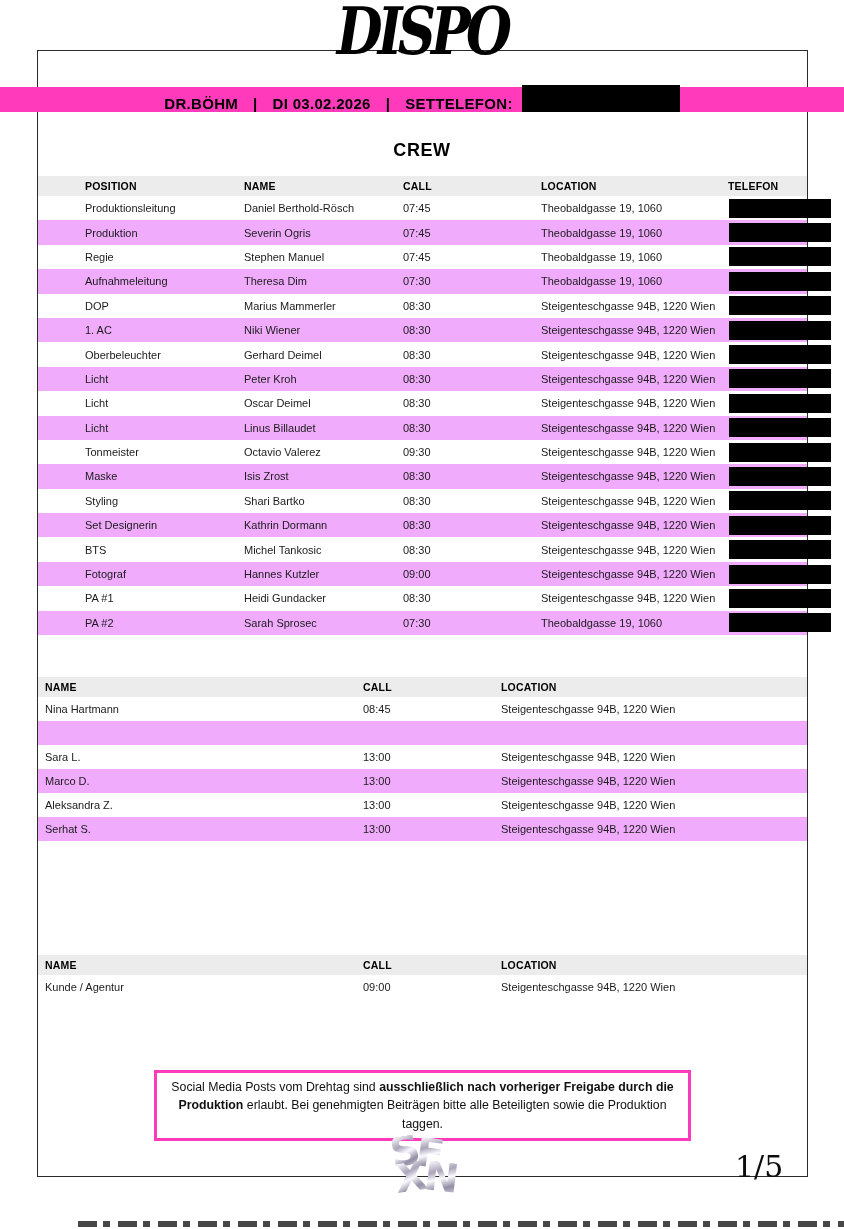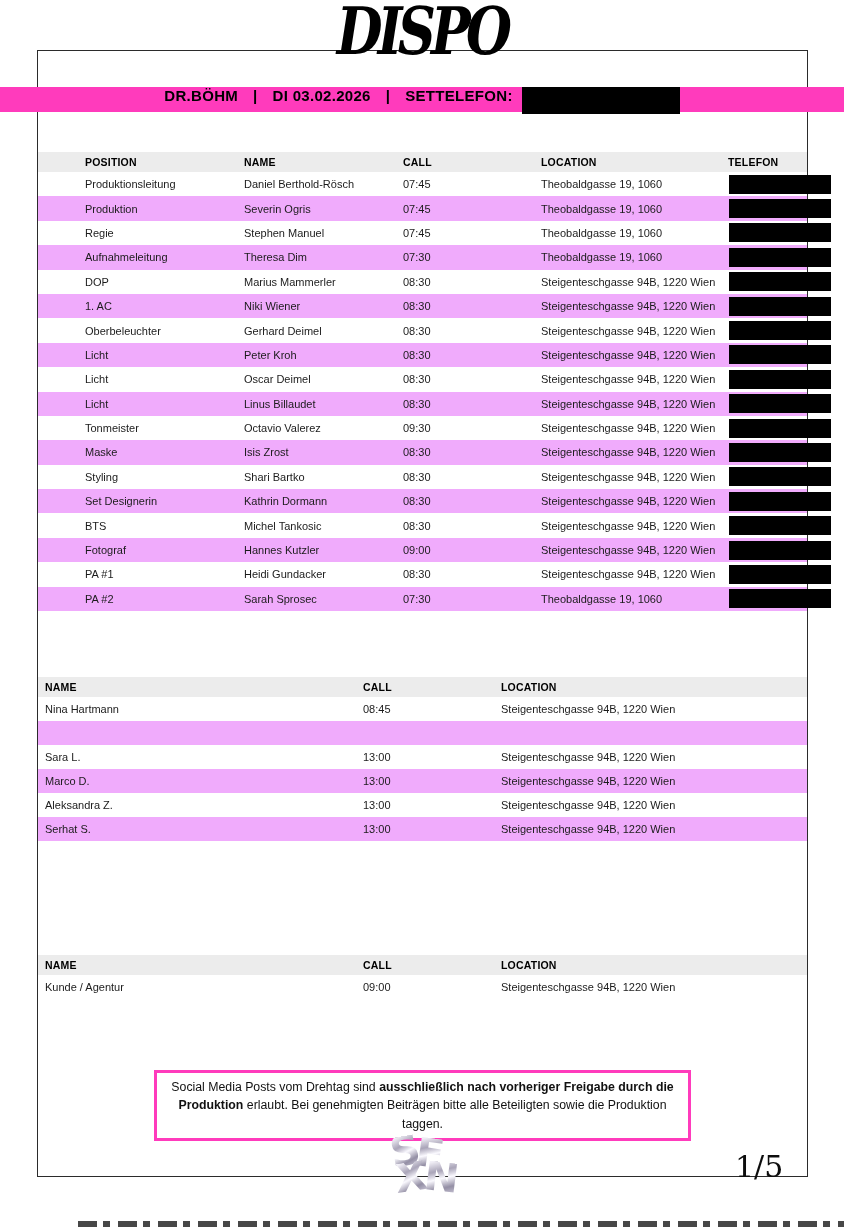--- a/index.html
+++ b/index.html
@@ -7,21 +7,21 @@
          font-family:"Liberation Sans",sans-serif;color:#1b1b1b;}
   .page-border{position:absolute;left:37px;top:50px;width:771px;height:1127px;
                box-sizing:border-box;border:1px solid #2b2b2b;}
   
   .dispo{position:absolute;top:0px;left:0;right:0;text-align:center;
          font-family:"DejaVu Serif",serif;font-style:italic;font-weight:bold;
          font-size:66px;line-height:62px;letter-spacing:-6px;color:#000;
          transform:scaleX(.80);}
   
   .banner{position:absolute;top:87px;left:0;width:844px;height:25px;background:#FF3BBC;
-          display:flex;align-items:flex-start;justify-content:center;
+          display:flex;align-items:flex-end;justify-content:center;
           font-weight:bold;font-size:15px;color:#000;letter-spacing:.3px;}
   .banner .sep{margin:0 15px;font-weight:bold;}
   .redact-banner{width:158px;height:27px;background:#000;margin-left:9px;}
   
   .section{position:absolute;left:0;width:844px;}
   #crew-section{top:138px;} #cast-section{top:663px;} #kunde-section{top:941px;}
   .section h2{margin:0;text-align:center;font-size:18px;font-weight:bold;
               letter-spacing:.6px;line-height:24px;color:#000;}
   .tbl{margin:14px 0 0 38px;width:769px;}
   .row{display:grid;align-items:center;}
@@ -69,20 +69,21 @@
   <div class="banner">
     <span>DR.BÖHM</span>
     <span class="sep">|</span>
     <span>DI 03.02.2026</span>
     <span class="sep">|</span>
     <span>SETTELEFON:</span>
     <span class="redact-banner"></span>
   </div>
 
   <div class="section" id="crew-section">
+    <h2>CREW</h2>
     <div class="tbl">
         <div class="row thead crew-grid">
           <div class="cell">POSITION</div>
           <div class="cell">NAME</div>
           <div class="cell">CALL</div>
           <div class="cell">LOCATION</div>
           <div class="cell">TELEFON</div>
         </div>
         <div class="row trow crew-grid">
           <div class="cell">Produktionsleitung</div>

